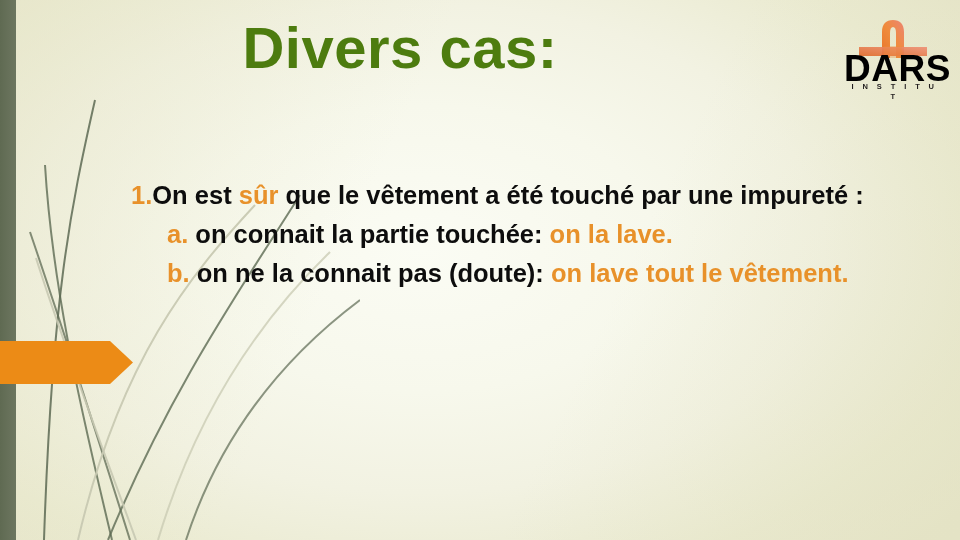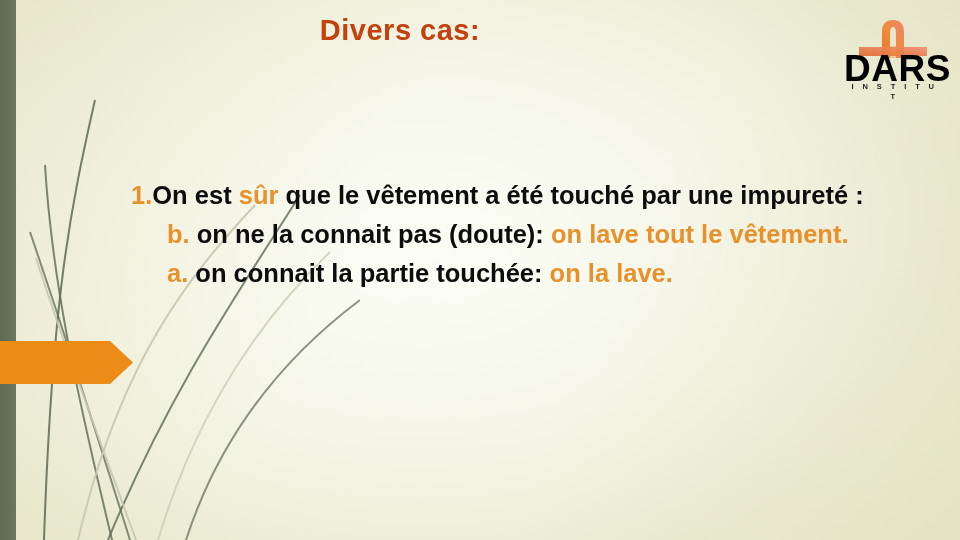--- a/index.html
+++ b/index.html
@@ -61,22 +61,22 @@
     width: 133px;
     height: 43px;
   }
   
   .title {
     position: absolute;
     left: 0;
     top: 14px;
     width: 800px;
     text-align: center;
-    color: #c2410c;
-    font-size: 29px;
+    color: #4d7c0f;
+    font-size: 58px;
     font-weight: bold;
     letter-spacing: 0.5px;
     white-space: nowrap;
   }
   
   .logo {
     position: absolute;
     right: 18px;
     top: 18px;
     width: 98px;
@@ -168,17 +168,17 @@
       <path d="M26 40 L26 14 C26 6 30 2 37 2 C44 2 48 6 48 14 L48 40 L40 40 L40 15 C40 11 39 9 37 9 C35 9 34 11 34 15 L34 40 Z" fill="url(#gm)"></path>
       <path d="M3 29 L71 29 L71 38 L3 38 Z" fill="url(#gm2)" opacity="0.92"></path>
       <path d="M28 28 L46 28 L46 40 L28 40 Z" fill="#ef8b3c" opacity="0.35"></path>
     </svg>
     <span class="logo-word">DARS</span>
     <span class="logo-sub">I N S T I T U T</span>
   </div>
 
   <div class="body-text" id="body-host">
       <div class="line"><span class="or">1.</span><span class="bk">On est </span><span class="or">sûr</span><span class="bk"> que le vêtement a été touché par une impureté :</span></div>
+      <div class="line indent"><span class="or">a.</span><span class="bk"> on connait la partie touchée: </span><span class="or">on la lave.</span></div>
       <div class="line indent"><span class="or">b.</span><span class="bk"> on ne la connait pas (doute): </span><span class="or">on lave tout le vêtement.</span></div>
-      <div class="line indent"><span class="or">a.</span><span class="bk"> on connait la partie touchée: </span><span class="or">on la lave.</span></div>
     </div>
 
 </div>
 
 </body></html>

